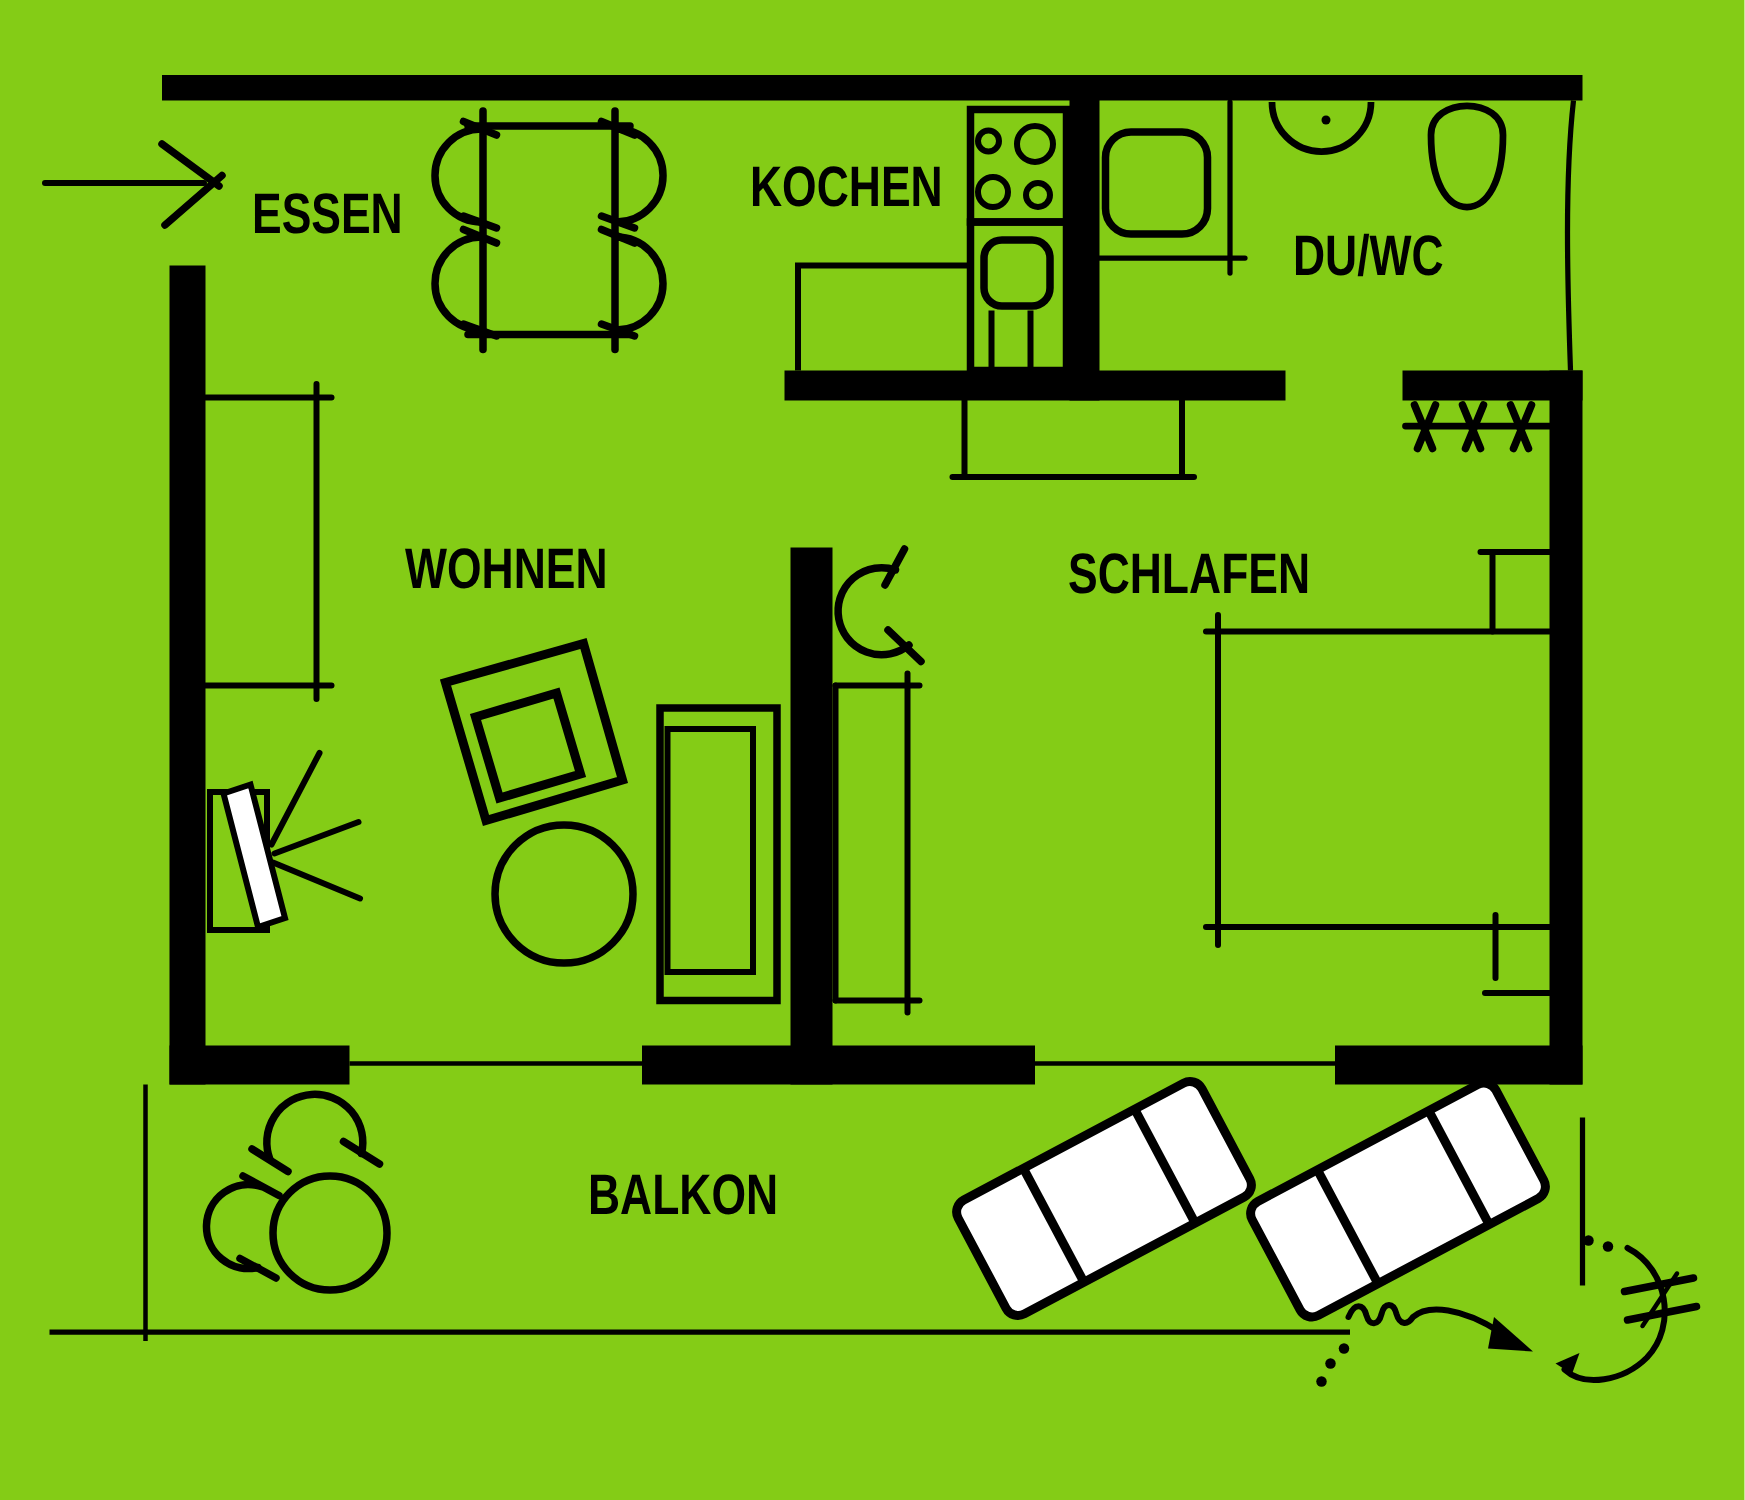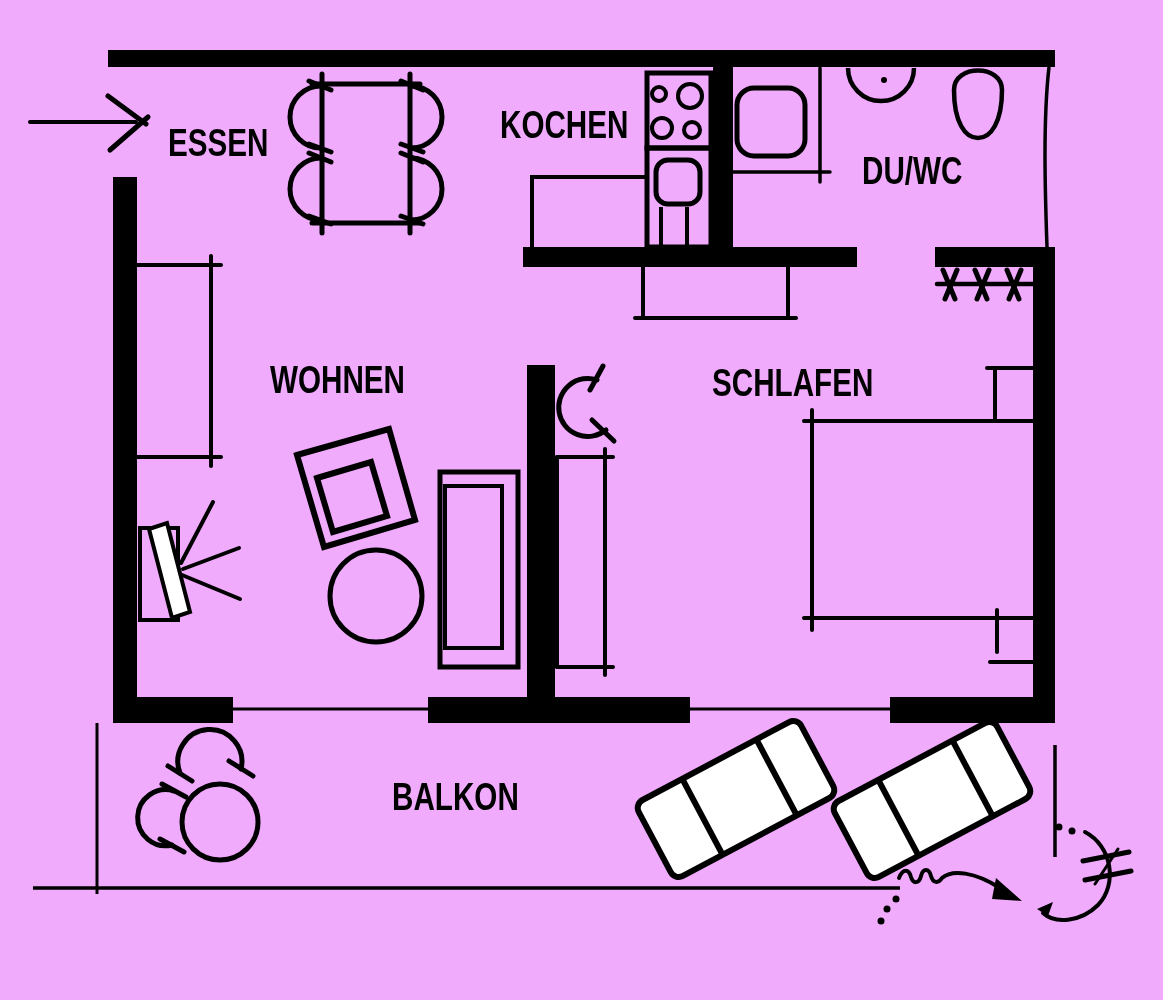--- a/index.html
+++ b/index.html
@@ -1,17 +1,17 @@
 <!DOCTYPE html>
 <html><head>
 <meta charset="utf-8">
 <style>
   html,body{margin:0;padding:0;background:#ffffff;}
   .stage{
-    position:relative;width:1163px;height:1000px;background:#f0abfc;overflow:hidden;
+    position:relative;width:1163px;height:1000px;background:#84cc16;overflow:hidden;
     font-family:"Liberation Sans",sans-serif;
   }
   .stage svg{position:absolute;left:0;top:0;}
   .room-label{
     position:absolute;
     font-family:"Liberation Sans",sans-serif;
     font-weight:700;
     font-size:38px;
     line-height:1.05;
     color:#000;

